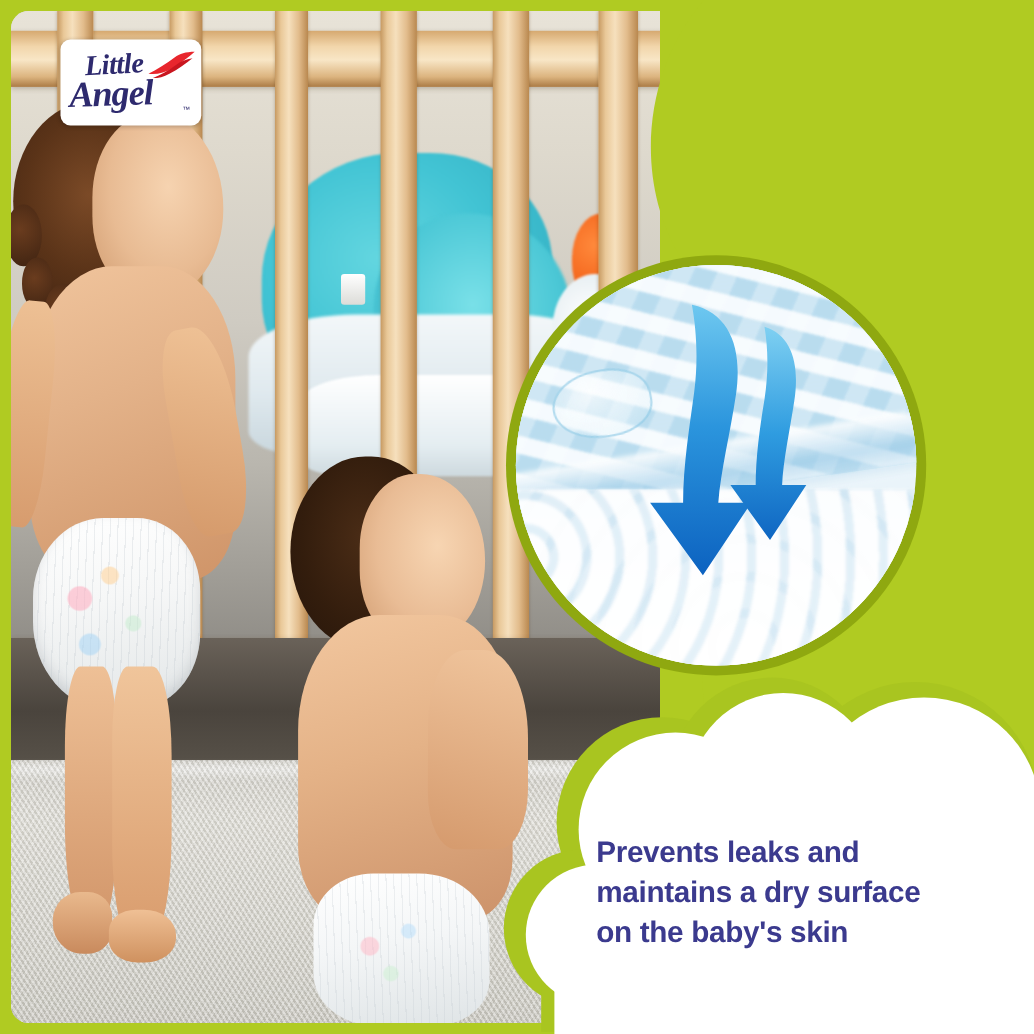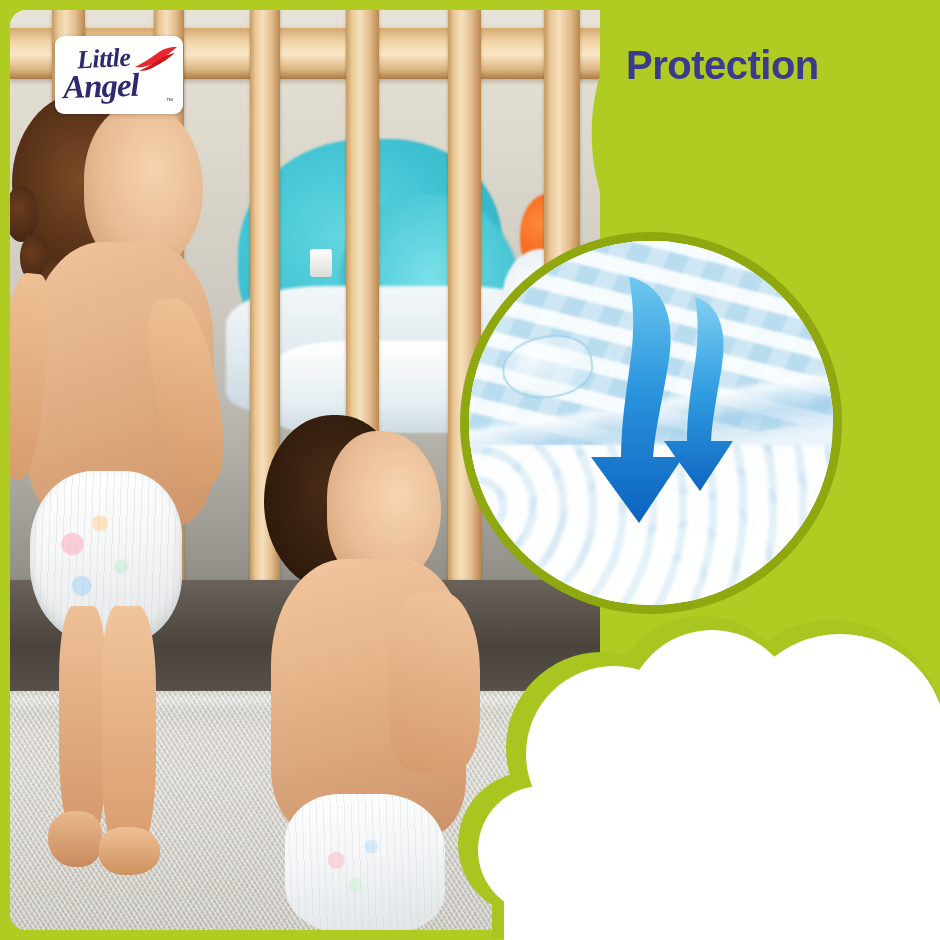--- a/index.html
+++ b/index.html
@@ -431,21 +431,20 @@
     <span class="logo-little">Little</span>
     <span class="logo-angel">Angel</span>
     <span class="logo-tm">™</span>
     <svg class="logo-wing" viewBox="0 0 46 26">
       <path d="M2 21 C 10 17 18 12 26 6 C 30 3 36 1 44 1 C 38 6 32 11 24 16 C 17 20 9 22 2 21 Z" fill="#e8262d"></path>
       <path d="M6 25 C 13 22 20 18 27 13 C 31 10 36 8 42 7 C 36 12 29 17 21 21 C 16 24 11 25 6 25 Z" fill="#c9161f"></path>
     </svg>
   </div>
 
   <div class="headline">
-    <div>Protection</div>
   </div>
 
   <div class="circle-wrap">
     <div class="circle">
       <div class="quilt-top"></div>
       <div class="quilt-seam"></div>
       <div class="quilt-bottom"></div>
       <div class="drop"></div>
 
       <svg class="arrow-svg" viewBox="0 0 364 364">
@@ -481,15 +480,20 @@
       </g>
       <g>
         <circle cx="162" cy="142" r="88" fill="#ffffff"></circle>
         <circle cx="90" cy="238" r="64" fill="#ffffff"></circle>
         <circle cx="260" cy="104" r="86" fill="#ffffff"></circle>
         <circle cx="388" cy="128" r="106" fill="#ffffff"></circle>
         <rect x="120" y="134" width="370" height="196" fill="#ffffff"></rect>
         <rect x="52" y="214" width="438" height="116" fill="#ffffff"></rect>
       </g>
     </svg>
+    <div class="caption">
+      <div>Prevents leaks and</div>
+      <div>maintains a dry surface</div>
+      <div>on the baby's skin</div>
+    </div>
   </div>
 
 </div>
 
 </body></html>

